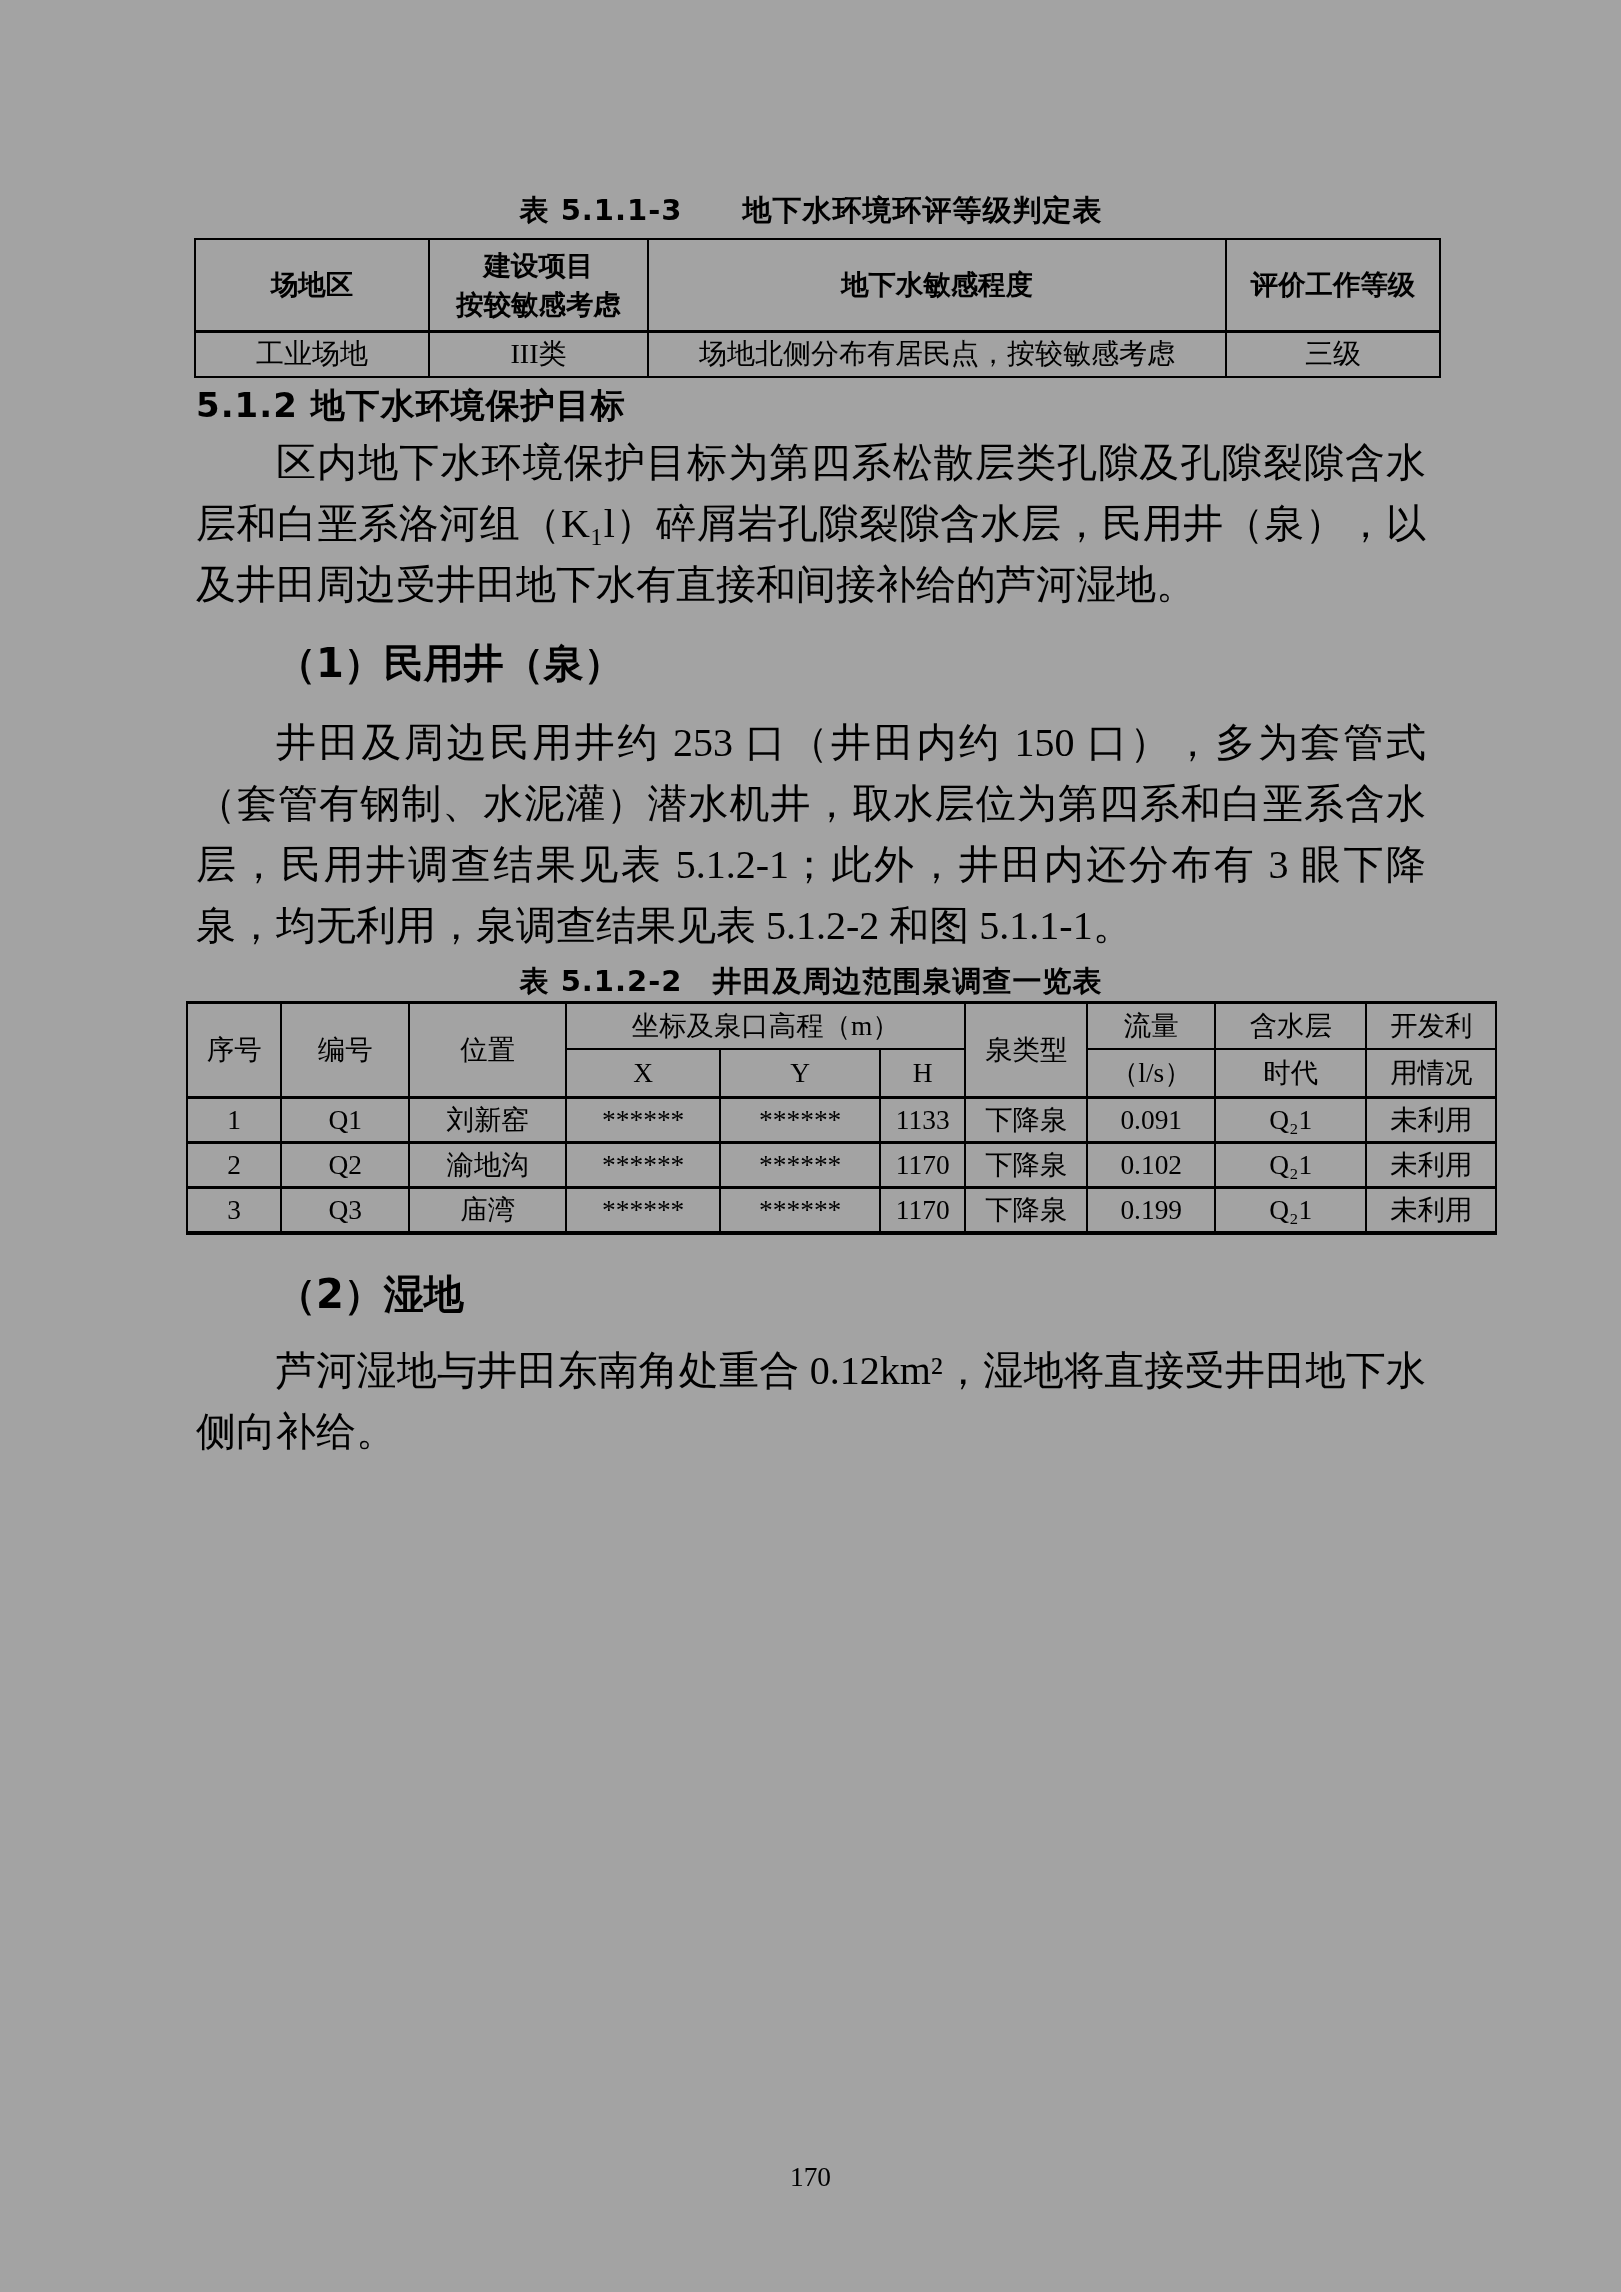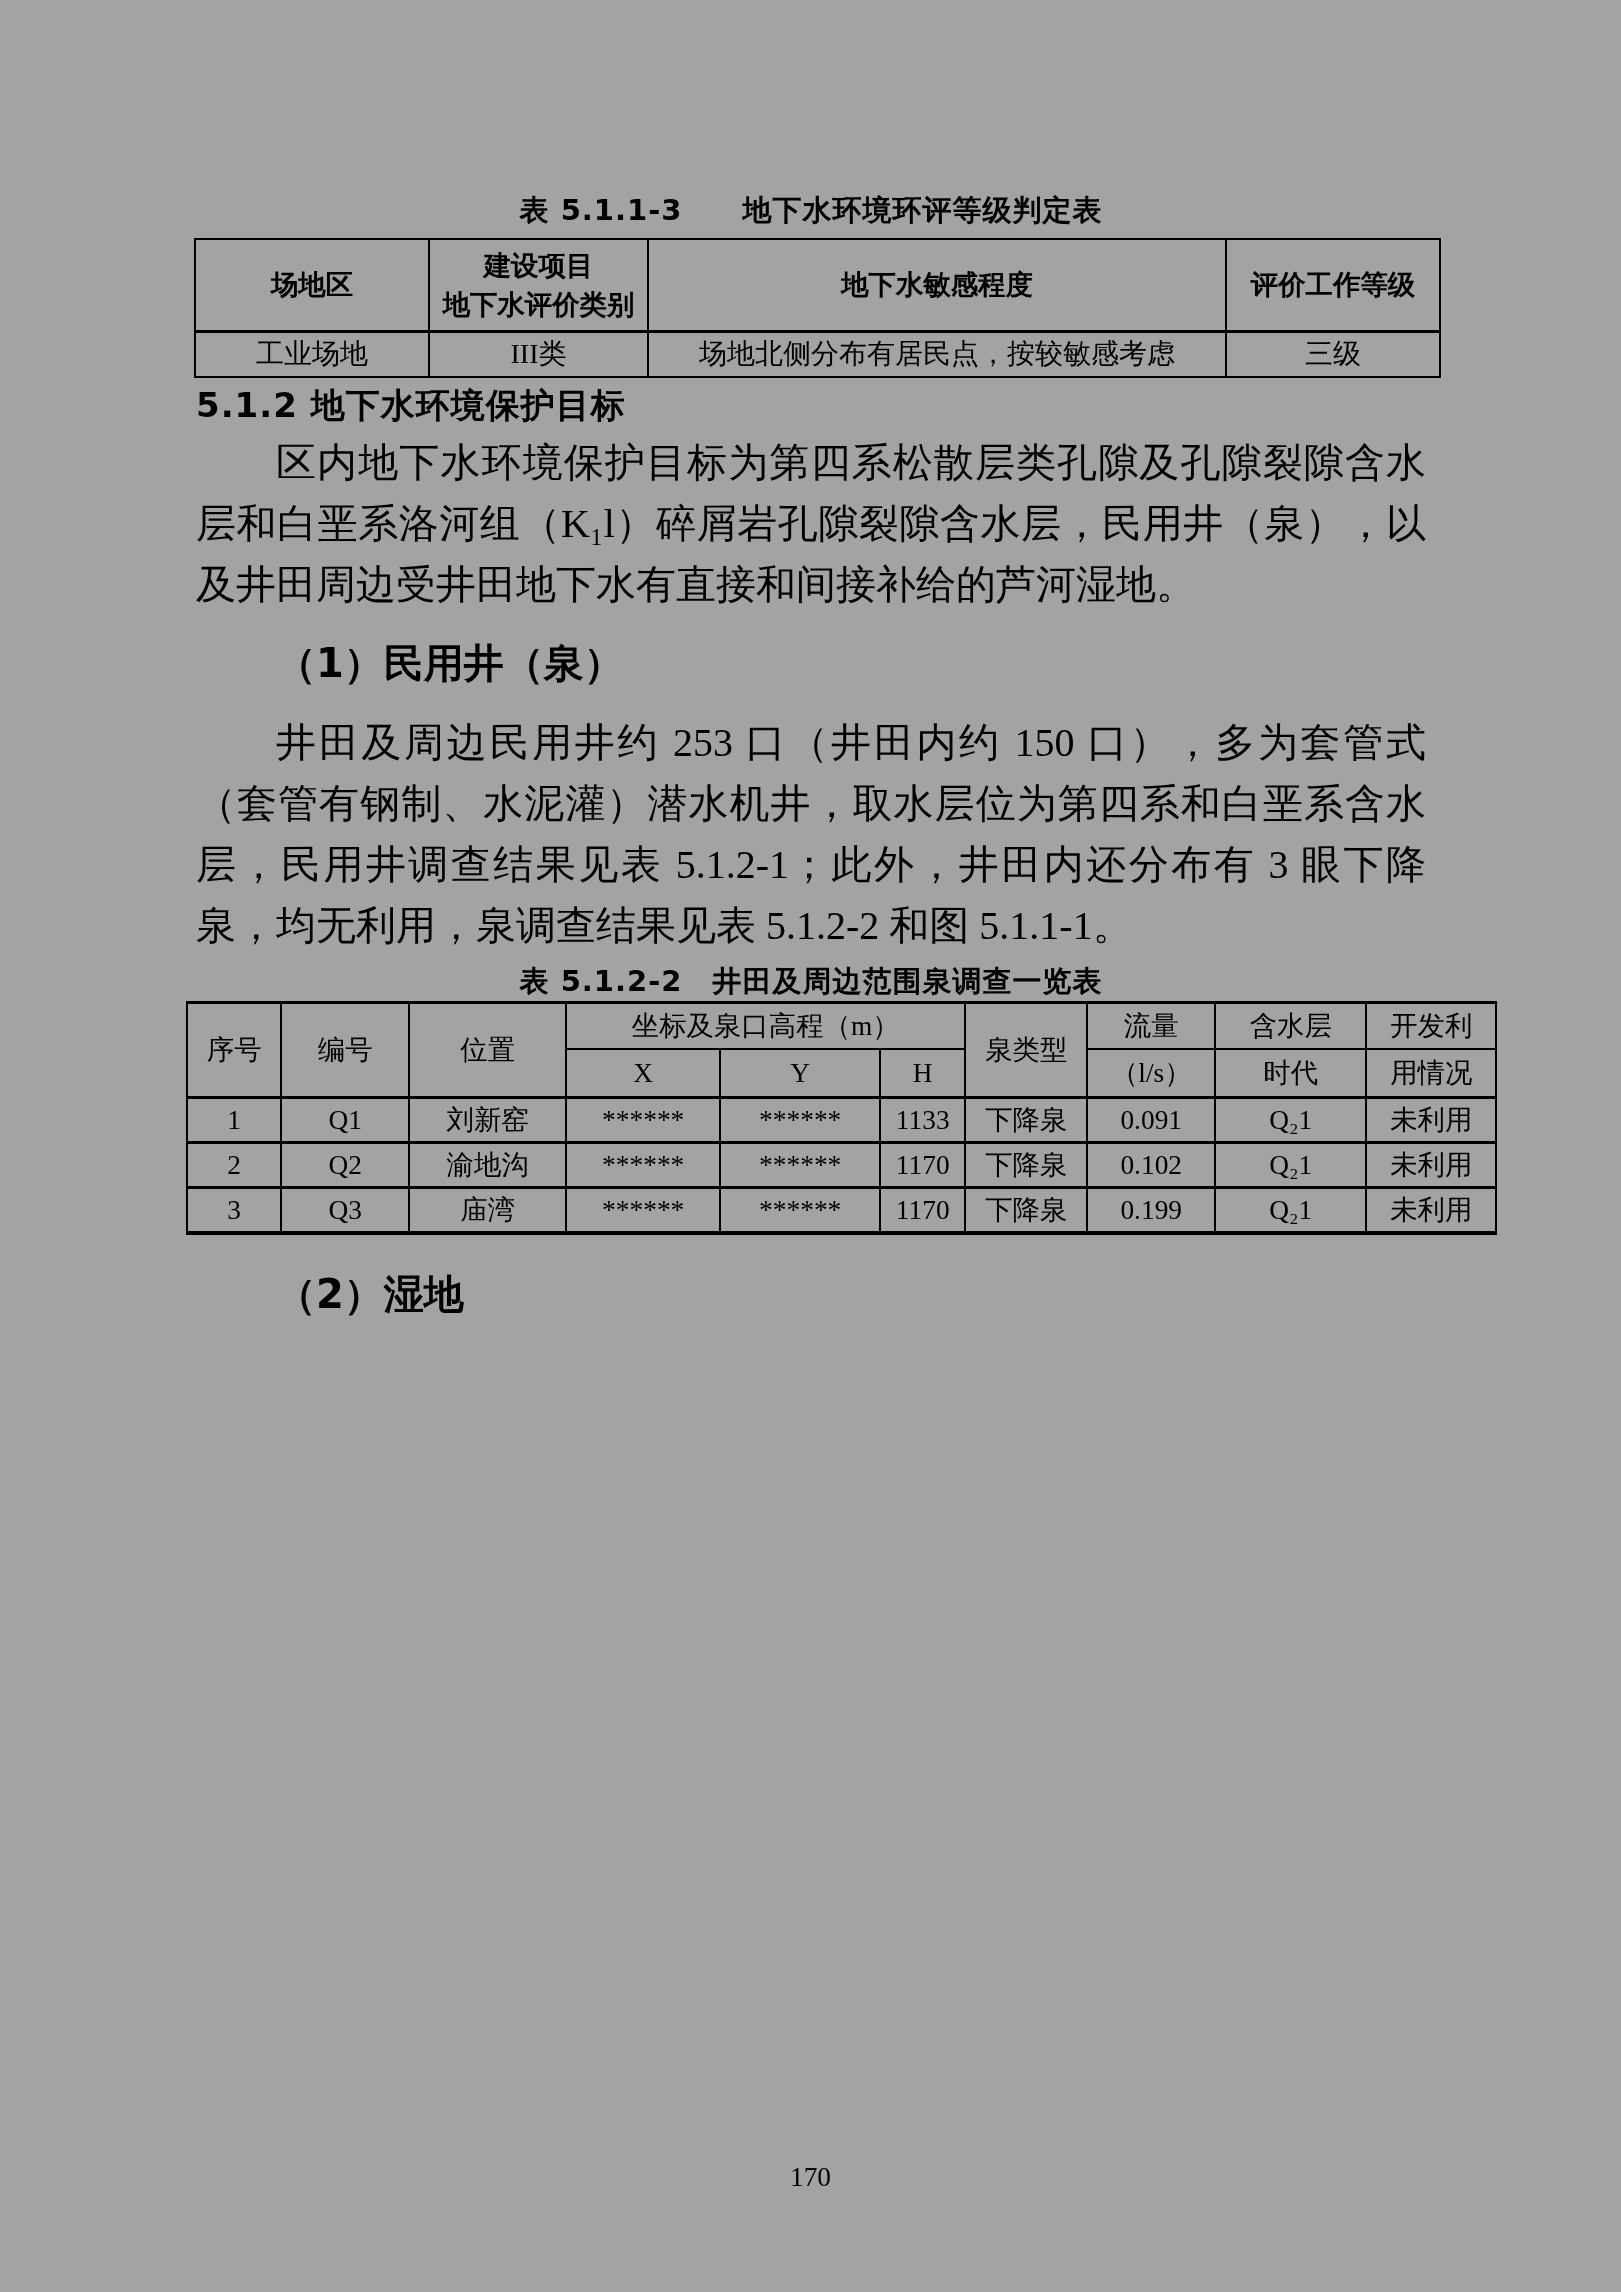--- a/index.html
+++ b/index.html
@@ -84,21 +84,21 @@
       <col style="width:234px">
         <col style="width:219px">
         <col style="width:578px">
         <col style="width:214px">
     </colgroup>
     <thead>
       <tr>
         <th>场地区</th>
         <th class="two-line">
           <span>建设项目</span>
-          <span>地下水评价类别</span>
+          <span>按较敏感考虑</span>
         </th>
         <th>地下水敏感程度</th>
         <th>评价工作等级</th>
       </tr>
     </thead>
     <tbody>
       <tr>
         <td>工业场地</td>
         <td>III类</td>
         <td>场地北侧分布有居民点，按较敏感考虑</td>
@@ -185,17 +185,18 @@
         <td>下降泉</td>
         <td>0.199</td>
         <td>Q₂1</td>
         <td>未利用</td>
       </tr>
     </tbody>
   </table>
 
   <h3 class="sub gap-big">（2）湿地</h3>
 
+  <p class="body gap-l">芦河湿地与井田东南角处重合 0.12km²，湿地将直接受井田地下水侧向补给。</p>
 
   <div class="footer">170</div>
 
 </div>
 
 
 </body></html>

